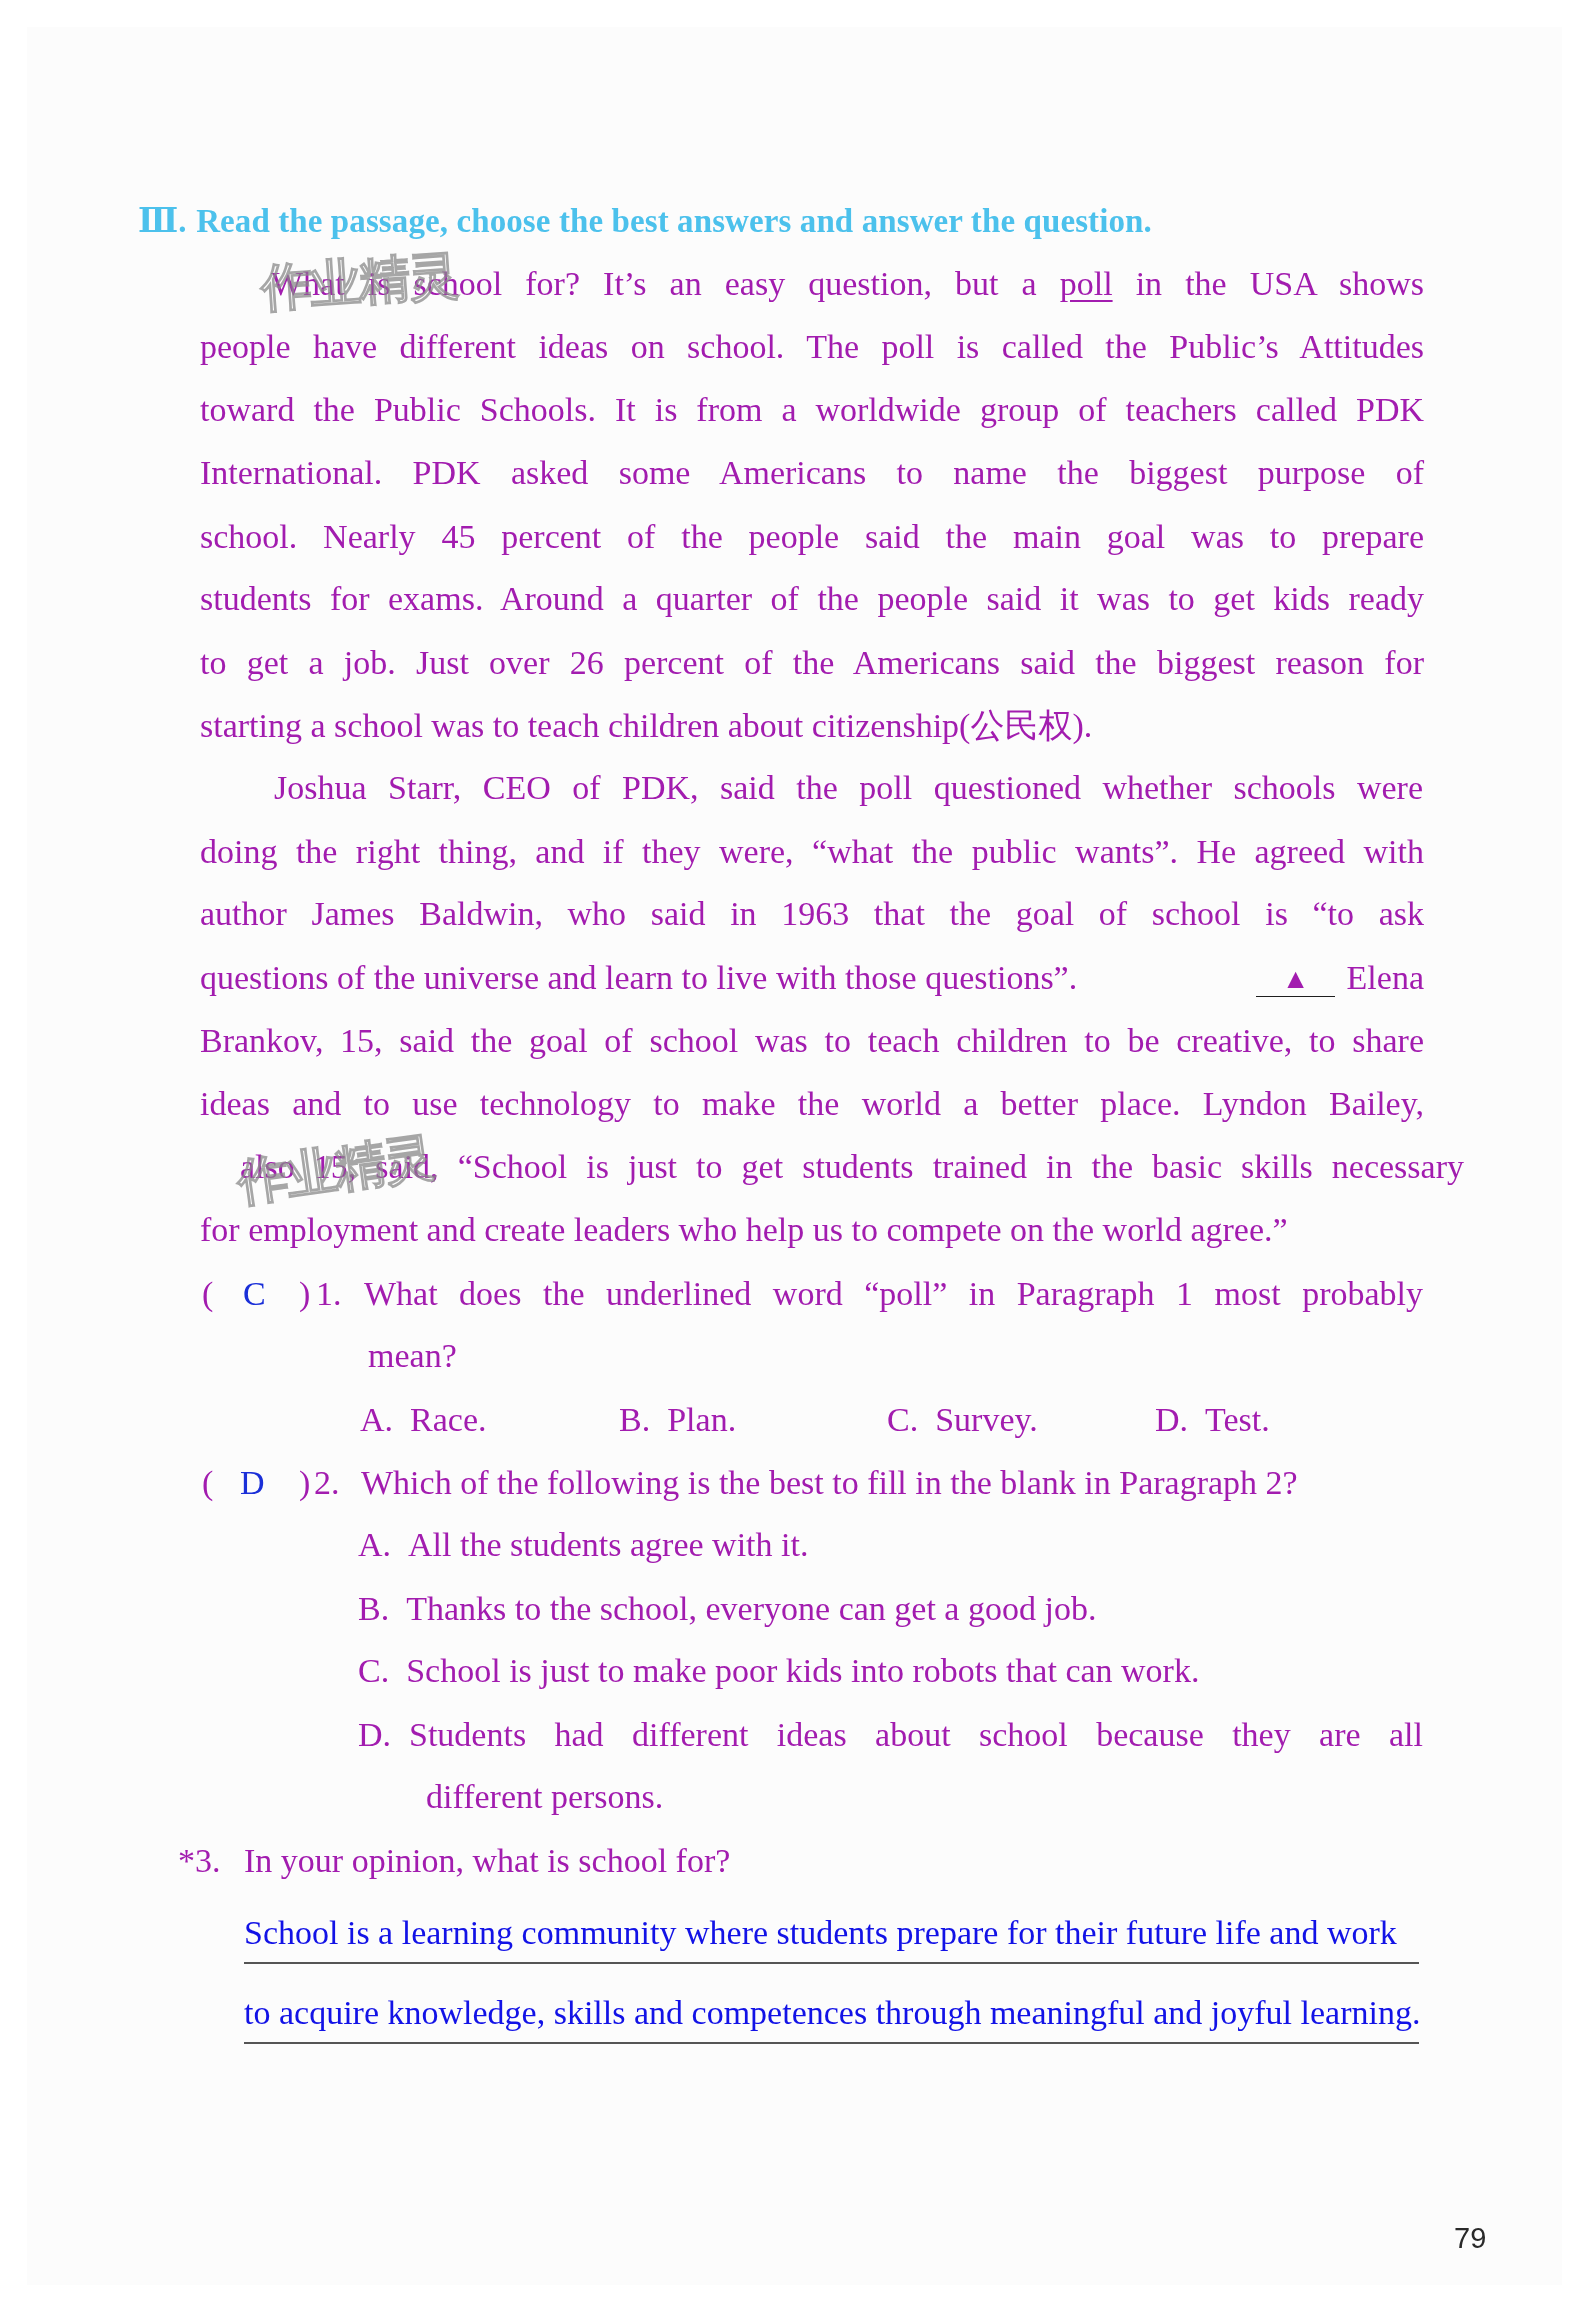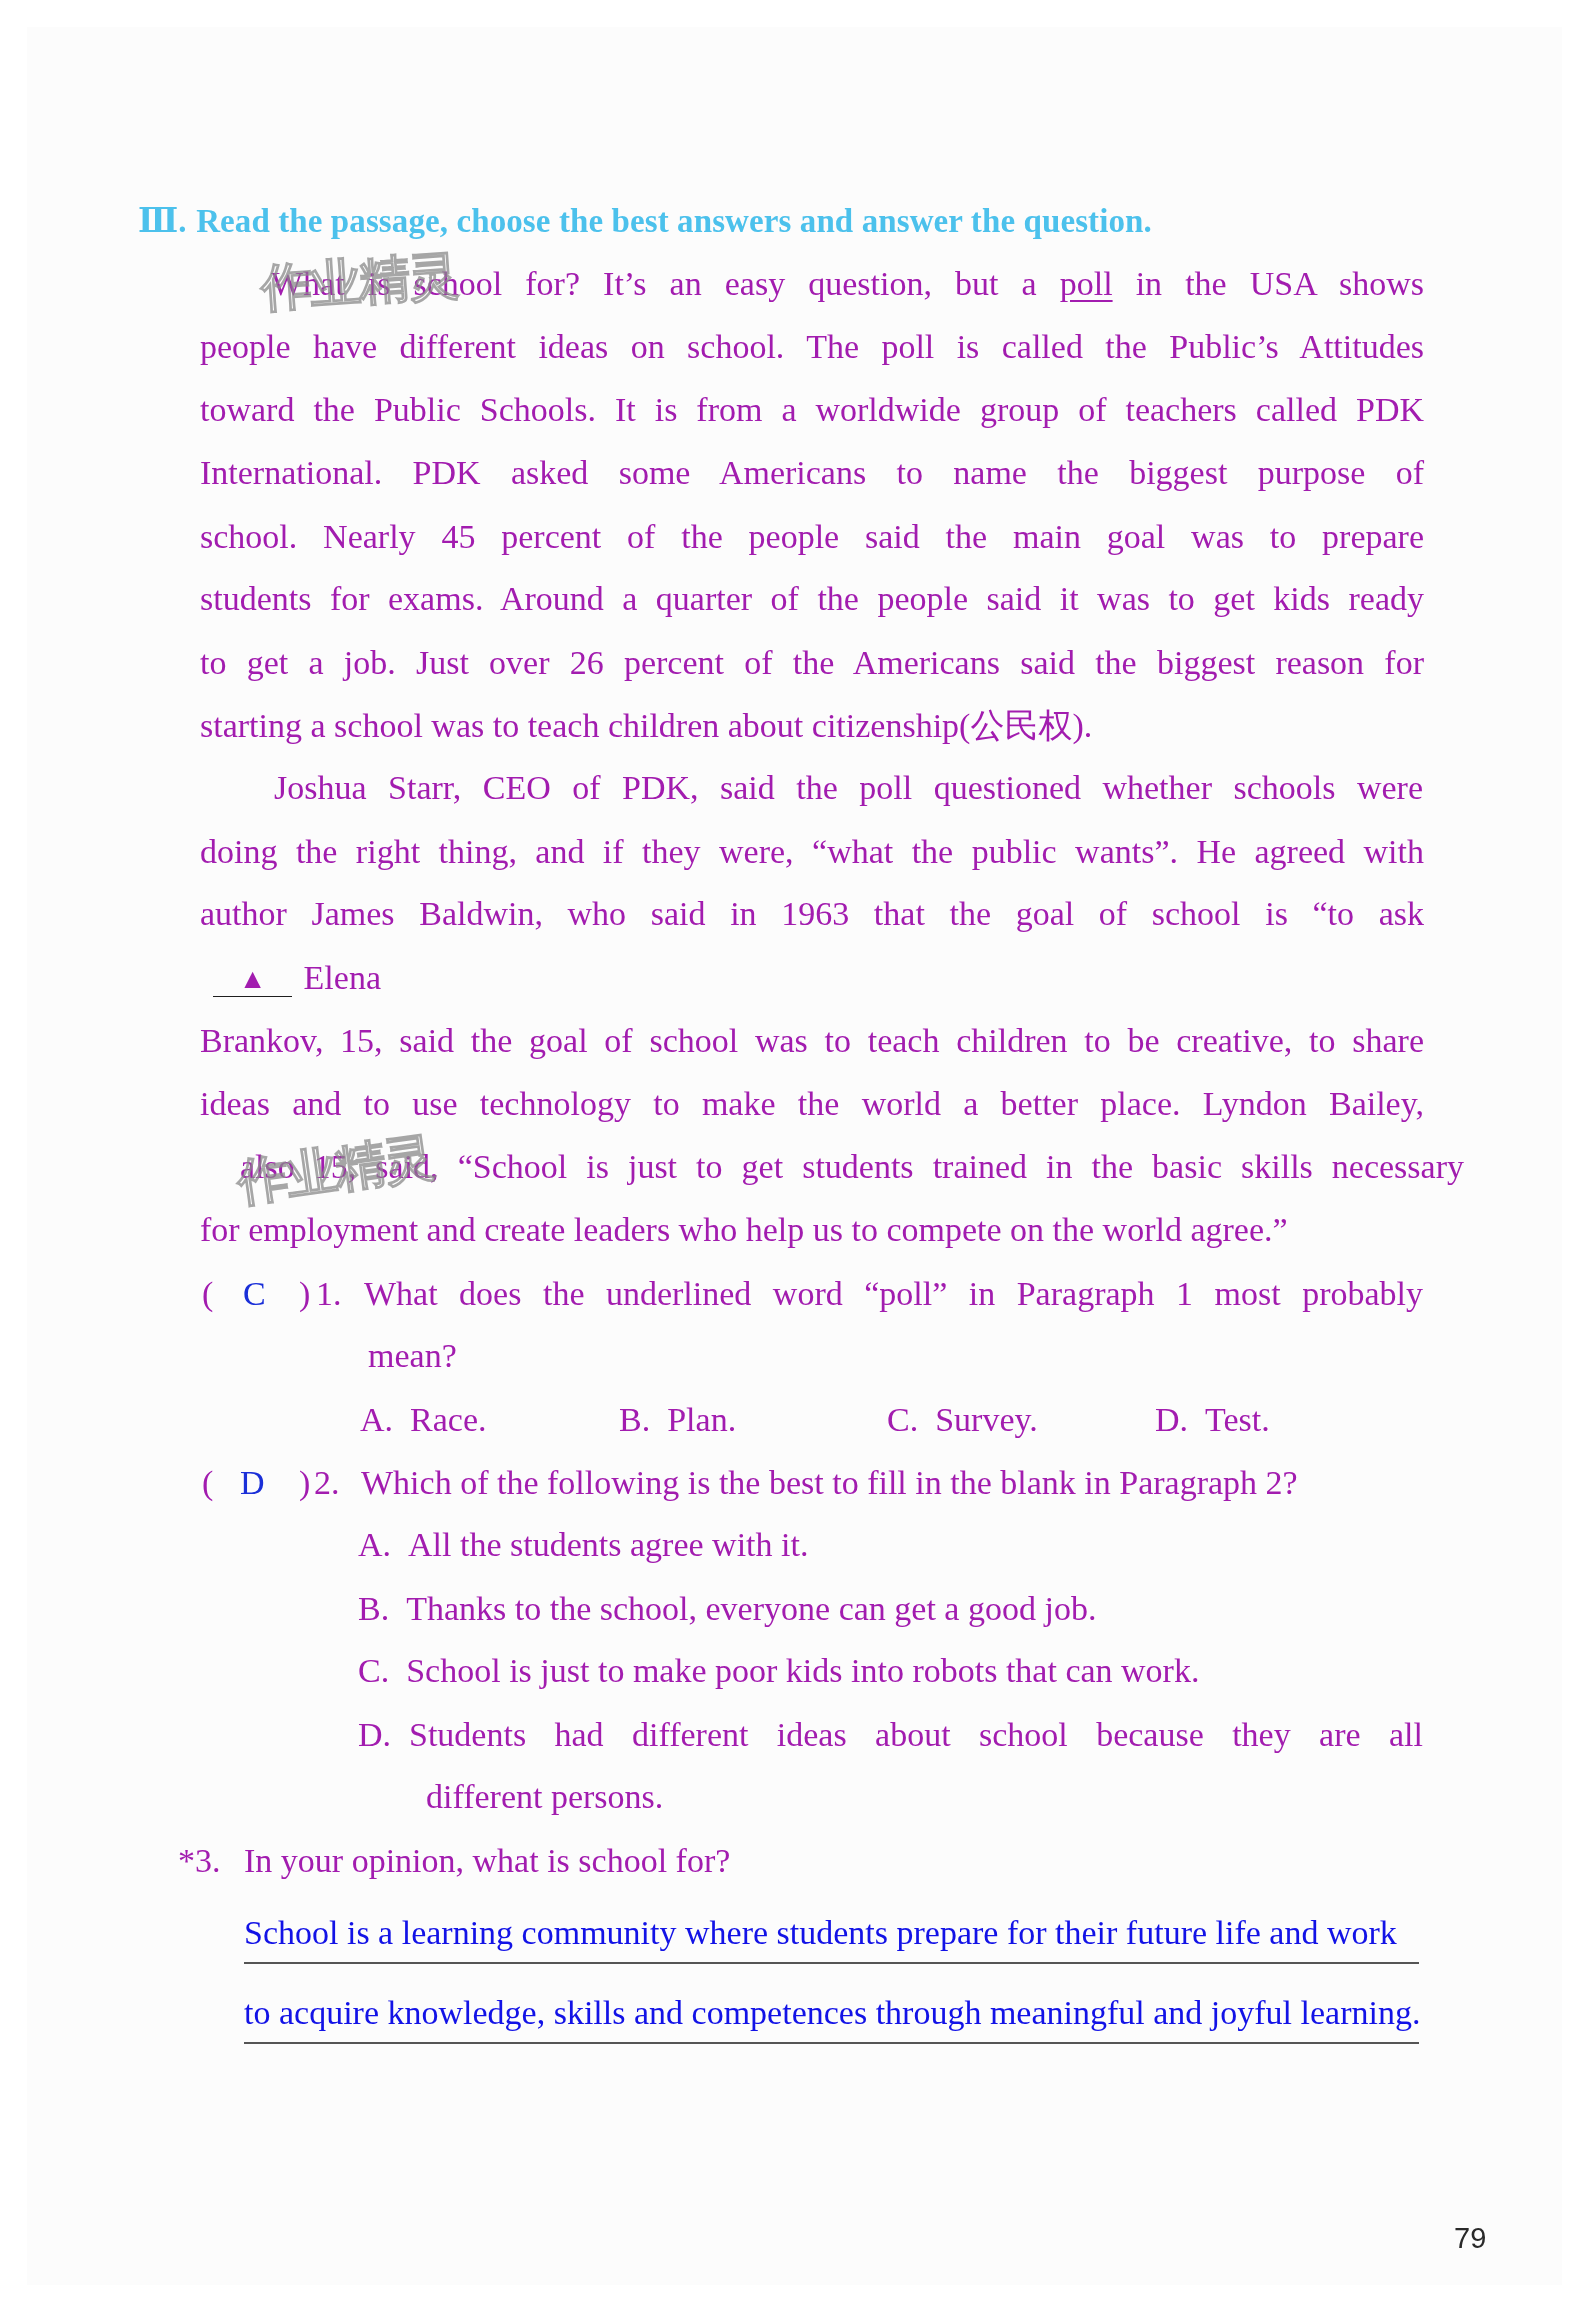--- a/index.html
+++ b/index.html
@@ -64,20 +64,21 @@
 <div class="line just" style="left:200px; top:454px; width:1224px;">International. PDK asked some Americans to name the biggest purpose of</div>
 <div class="line just" style="left:200px; top:518px; width:1224px;">school. Nearly 45 percent of the people said the main goal was to prepare</div>
 <div class="line just" style="left:200px; top:580px; width:1224px;">students for exams. Around a quarter of the people said it was to get kids ready</div>
 <div class="line just" style="left:200px; top:644px; width:1224px;">to get a job. Just over 26 percent of the Americans said the biggest reason for</div>
 <div class="line" style="left:200px; top:707px;">starting a school was to teach children about citizenship(公民权).</div>
 
 <div class="line just" style="left:274px; top:769px; width:1149px;">Joshua Starr, CEO of PDK, said the poll questioned whether schools were</div>
 <div class="line just" style="left:200px; top:833px; width:1224px;">doing the right thing, and if they were, “what the public wants”. He agreed with</div>
 <div class="line just" style="left:200px; top:895px; width:1224px;">author James Baldwin, who said in 1963 that the goal of school is “to ask</div>
 <div class="line" style="left:200px; top:959px; width:1224px; display:flex; justify-content:space-between;">
+  <span>questions of the universe and learn to live with those questions”.</span>
   <span style="display:flex; align-items:flex-end;">
     <span class="blank">
         <span class="tri">▲</span>
       </span>
     <span>Elena</span>
   </span>
 </div>
 <div class="line just" style="left:200px; top:1022px; width:1224px;">Brankov, 15, said the goal of school was to teach children to be creative, to share</div>
 <div class="line just" style="left:200px; top:1085px; width:1224px;">ideas and to use technology to make the world a better place. Lyndon Bailey,</div>
 <div class="line just" style="left:200px; top:1148px; width:1224px;margin-left:40px;">also 15, said, “School is just to get students trained in the basic skills necessary</div>

